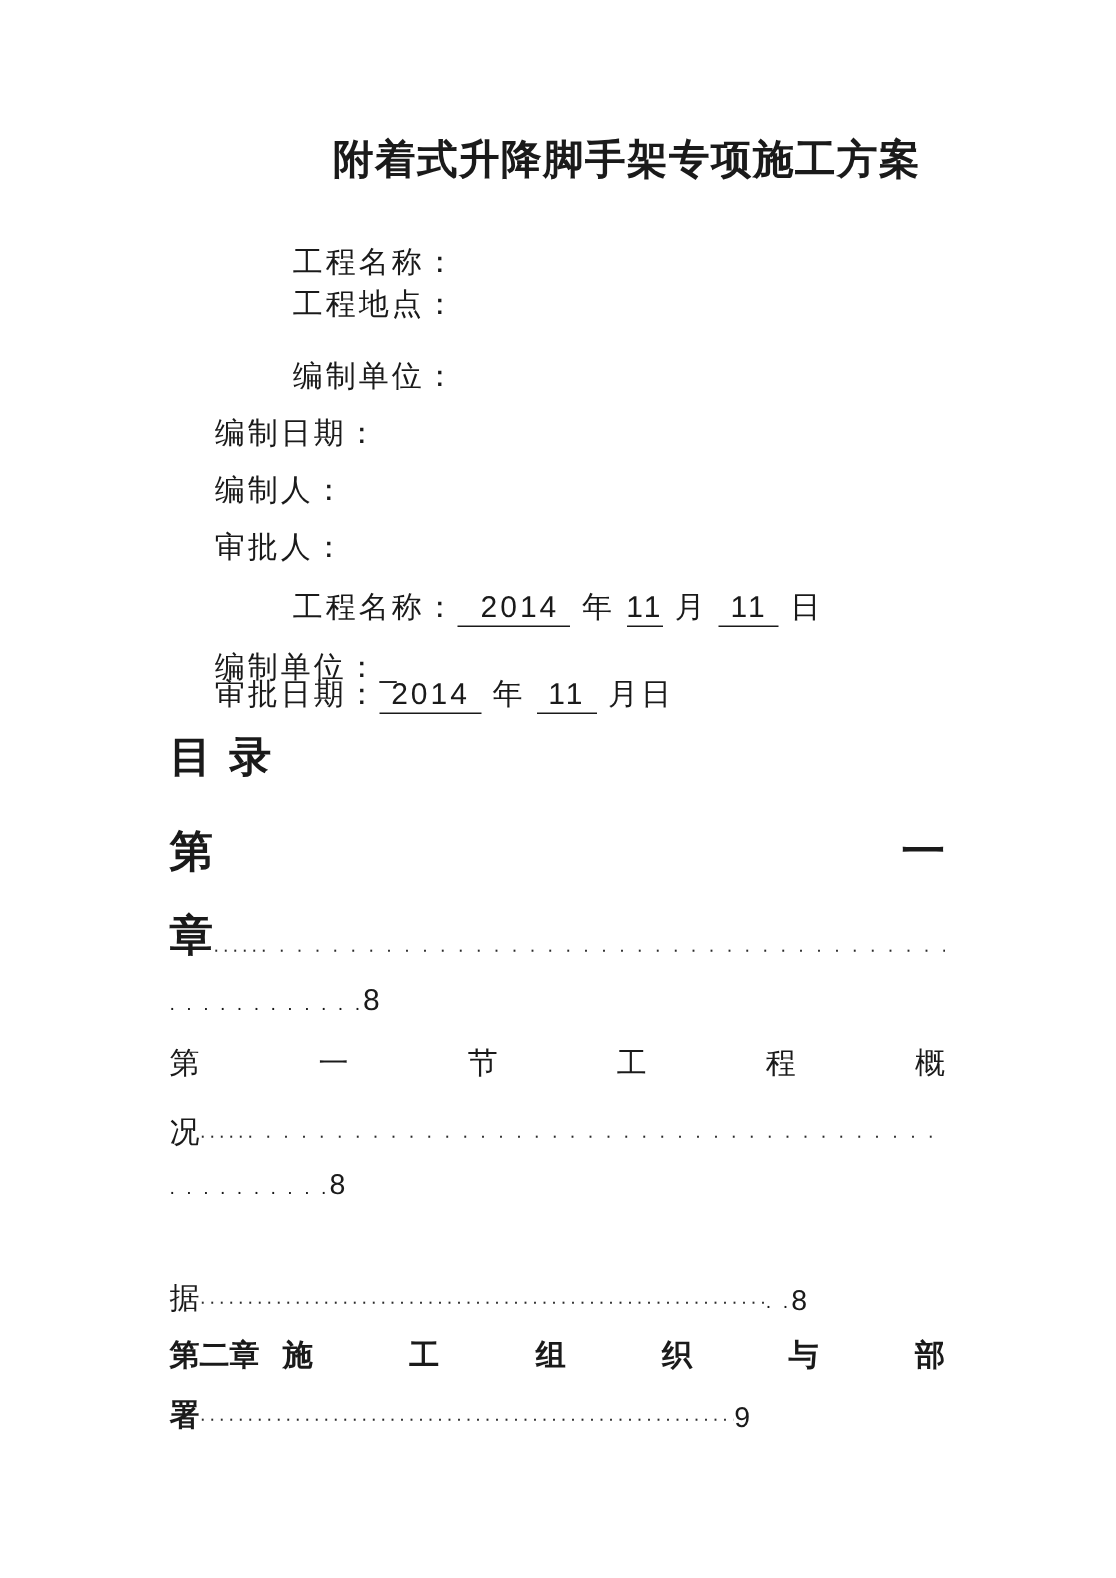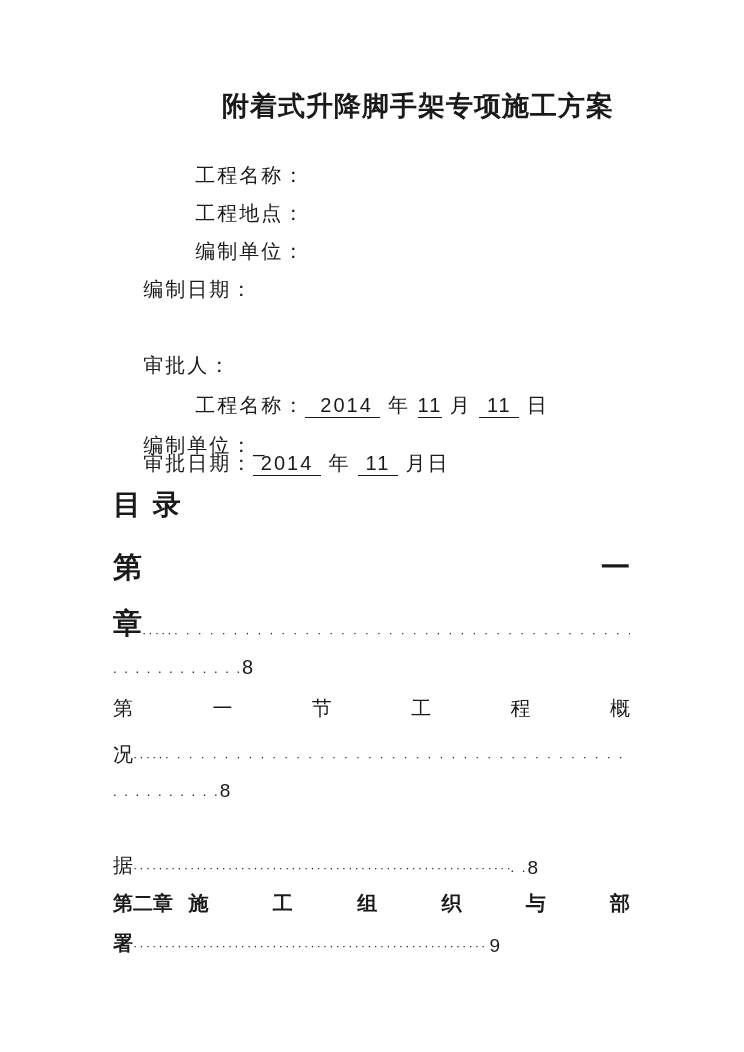--- a/index.html
+++ b/index.html
@@ -11,21 +11,21 @@
   }
   .abs{position:absolute;}
   
   .doc-title{
     top:88px;left:0;right:0;text-align:center;padding-left:92px;
     font-size:27px;font-weight:700;letter-spacing:1px;white-space:pre;
   }
   
   .form-line{font-size:20px;letter-spacing:2px;white-space:pre;line-height:26px;}
   .fl-1{top:136px;left:165px;}
-  .fl-2{top:174px;left:165px;}
+  .fl-2{top:164px;left:165px;}
   .fl-3{top:212px;left:165px;}
   .fl-4{top:250px;left:113px;}
   .fl-5{top:288px;left:113px;}
   .fl-6{top:326px;left:113px;}
   .fl-7{top:366px;left:165px;}
   .fl-8{top:406px;left:113px;}
   .fl-9{top:424px;left:113px;}
   .ul{border-bottom:1px solid #1a1a1a;padding-bottom:1px;}
   
   .toc-heading{
@@ -80,20 +80,23 @@
   </div>
 
   <div class="abs form-line fl-3">
     <span>编制单位：</span>
   </div>
 
   <div class="abs form-line fl-4">
     <span>编制日期：</span>
   </div>
 
+  <div class="abs form-line fl-5">
+    <span>编制人：</span>
+  </div>
 
   <div class="abs form-line fl-6">
     <span>审批人：</span>
   </div>
 
   <div class="abs form-line fl-7">
     <span>工程名称：</span><span class="ul">  2014 </span><span> 年 </span><span class="ul">11</span><span> 月 </span><span class="ul"> 11 </span><span> 日</span>
   </div>
 
   <div class="abs form-line fl-8">

